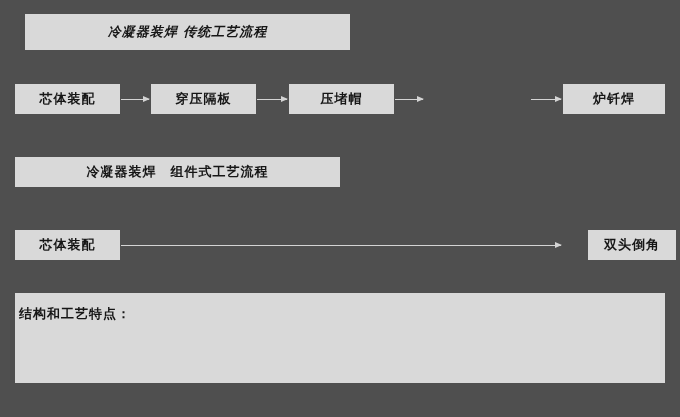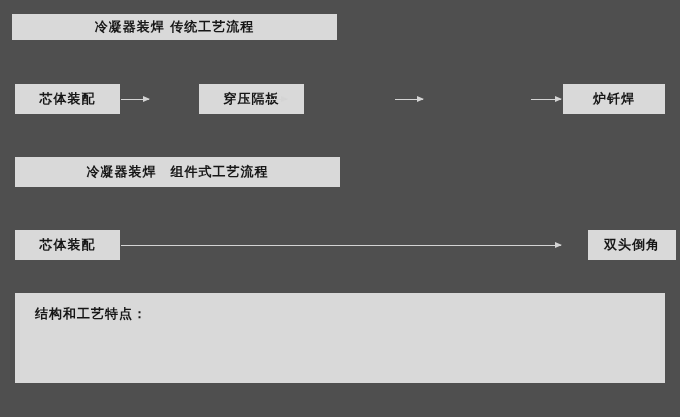--- a/index.html
+++ b/index.html
@@ -49,47 +49,48 @@
     border-left: 7px solid #d4d4d4;
     border-top: 3.5px solid transparent;
     border-bottom: 3.5px solid transparent;
   }
   .notes-box {
     position: absolute;
     background: #d9d9d9;
     color: #161616;
     font-size: 13px;
     box-sizing: border-box;
-    padding: 12px 20px;
+    padding: 12px 4px;
   }
   .notes-heading {
     font-weight: bold;
     margin: 0 0 8px 0;
     letter-spacing: 1px;
   }
   .notes-line {
     margin: 0 0 8px 0;
     letter-spacing: 0.5px;
   }
 </style>
 </head>
 <body>
 
 <div class="canvas">
 
-  <div class="box title-box" style="left:12px; top:14px; width:325px; height:26px;">冷凝器装焊 传统工艺流程</div>
+  <div class="box title-box" style="left:25px; top:14px; width:325px; height:36px;font-style:italic;">冷凝器装焊 传统工艺流程</div>
 
   <div class="box flow-box" style="left:15px; top:84px; width:105px; height:30px;">芯体装配</div>
 
   <div class="arrow" style="left:121px; top:99px; width:28px;"></div>
 
-  <div class="box flow-box" style="left:151px; top:84px; width:105px; height:30px;margin-left:48px;">穿压隔板</div>
+  <div class="box flow-box" style="left:151px; top:84px; width:105px; height:30px;">穿压隔板</div>
 
   <div class="arrow" style="left:257px; top:99px; width:30px;"></div>
 
+  <div class="box flow-box" style="left:289px; top:84px; width:105px; height:30px;">压堵帽</div>
 
   <div class="arrow" style="left:395px; top:99px; width:28px;"></div>
 
 
   <div class="arrow" style="left:531px; top:99px; width:30px;"></div>
 
   <div class="box title-box" style="left:15px; top:157px; width:325px; height:30px;">冷凝器装焊　组件式工艺流程</div>
 
   <div class="box flow-box" style="left:563px; top:84px; width:102px; height:30px;">炉钎焊</div>
 

